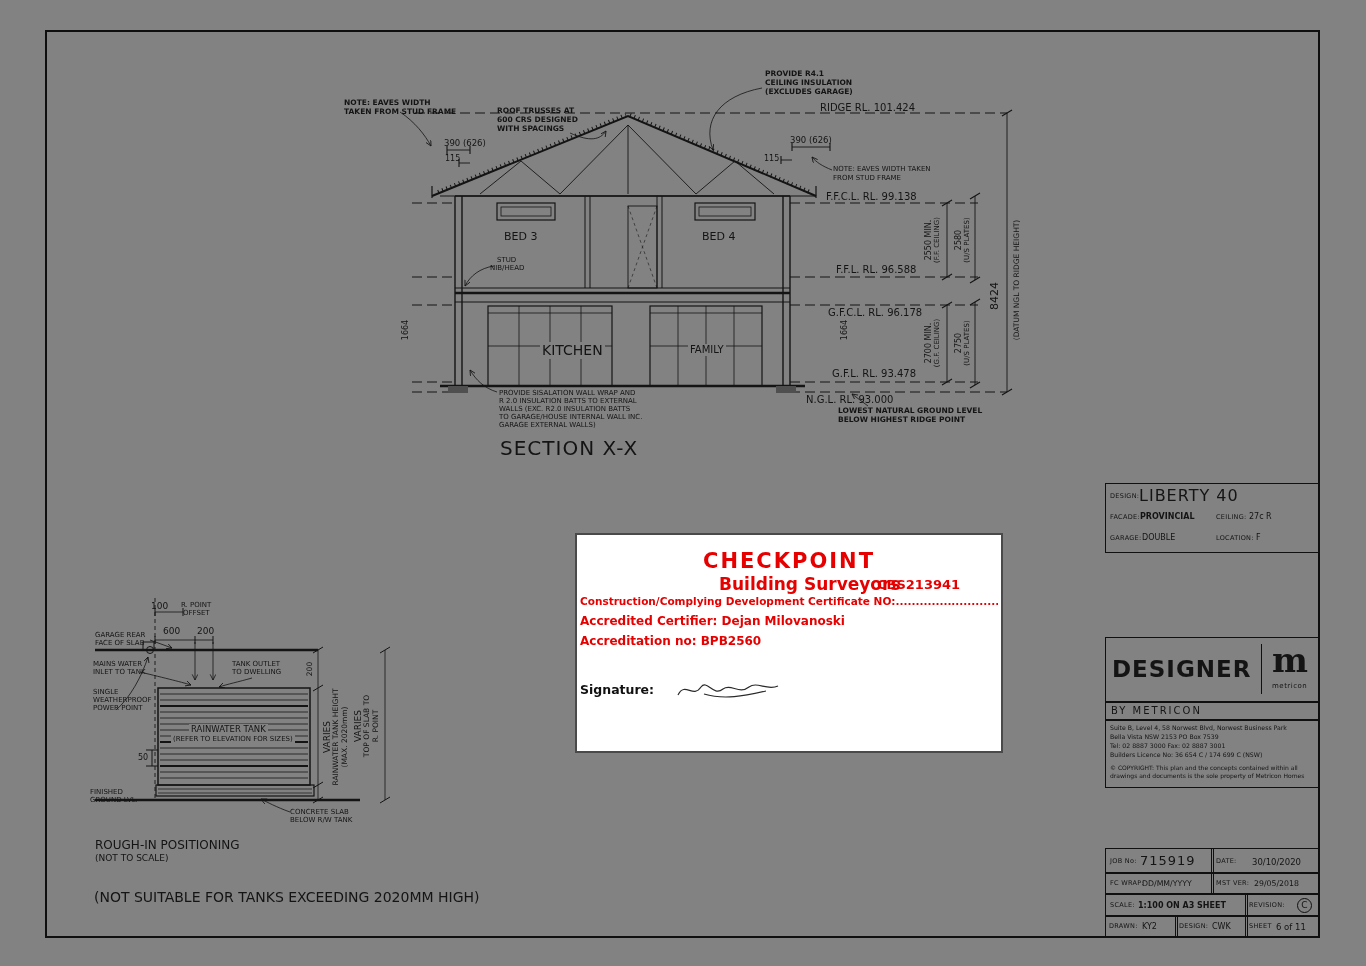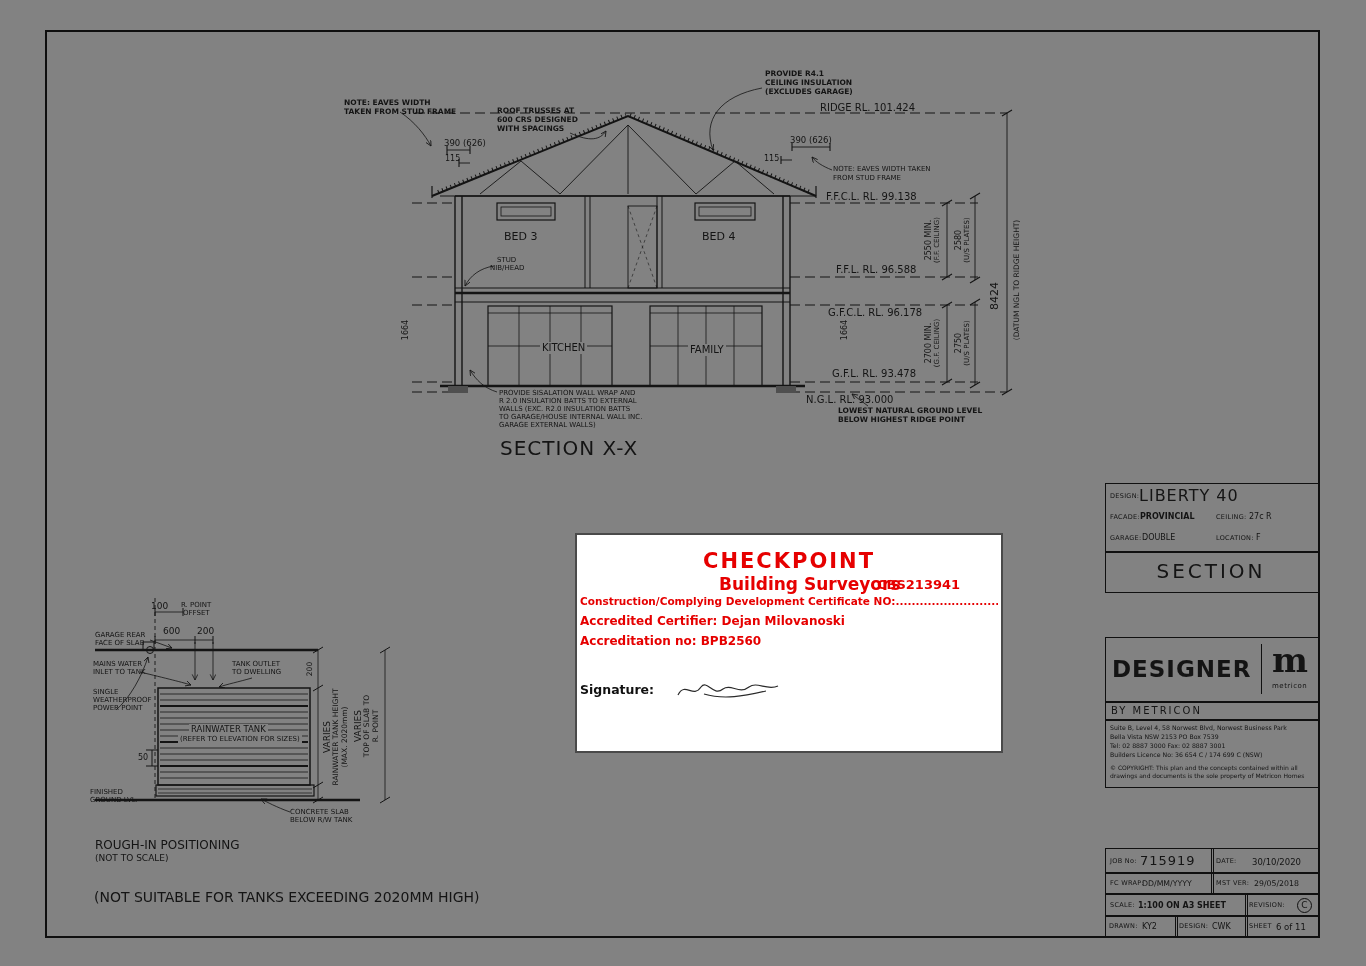--- a/index.html
+++ b/index.html
@@ -135,21 +135,21 @@
   <div class="lbl" style="left:826px;top:191px;font-size:10px">F.F.C.L. RL. 99.138</div>
   <div class="lbl" style="left:836px;top:264px;font-size:10px">F.F.L. RL. 96.588</div>
   <div class="lbl" style="left:828px;top:307px;font-size:10px">G.F.C.L. RL. 96.178</div>
   <div class="lbl" style="left:832px;top:368px;font-size:10px">G.F.L. RL. 93.478</div>
   <div class="lbl" style="left:806px;top:394px;font-size:10px">N.G.L. RL. 93.000</div>
   <div class="lbl s75" style="left:838px;top:407px">LOWEST NATURAL GROUND LEVEL</div>
   <div class="lbl s75" style="left:838px;top:416px">BELOW HIGHEST RIDGE POINT</div>
 
   <div class="lbl" style="left:504px;top:231px;font-size:11px">BED 3</div>
   <div class="lbl" style="left:702px;top:231px;font-size:11px">BED 4</div>
-  <div class="lbl mask" style="left:540px;top:342px;font-size:10px">KITCHEN</div>
+  <div class="lbl mask" style="left:540px;top:342px;font-size:14px">KITCHEN</div>
   <div class="lbl mask" style="left:688px;top:344px;font-size:10px">FAMILY</div>
   <div class="lbl sm" style="left:497px;top:256px">STUD</div>
   <div class="lbl sm" style="left:490px;top:264px">NIB/HEAD</div>
 
   <div class="lbl sm" style="left:499px;top:389px">PROVIDE SISALATION WALL WRAP AND</div>
   <div class="lbl sm" style="left:499px;top:397px">R 2.0 INSULATION BATTS TO EXTERNAL</div>
   <div class="lbl sm" style="left:499px;top:405px">WALLS (EXC. R2.0 INSULATION BATTS</div>
   <div class="lbl sm" style="left:499px;top:413px">TO GARAGE/HOUSE INTERNAL WALL INC.</div>
   <div class="lbl sm" style="left:499px;top:421px">GARAGE EXTERNAL WALLS)</div>
   <div class="lbl hand" style="left:500px;top:437px;font-size:20px">SECTION X-X</div>
@@ -201,21 +201,21 @@
   <div class="lbl sm" style="left:95px;top:639px">FACE OF SLAB</div>
   <div class="lbl sm" style="left:93px;top:660px">MAINS WATER</div>
   <div class="lbl sm" style="left:93px;top:668px">INLET TO TANK</div>
   <div class="lbl sm" style="left:232px;top:660px">TANK OUTLET</div>
   <div class="lbl sm" style="left:232px;top:668px">TO DWELLING</div>
   <div class="lbl sm" style="left:93px;top:688px">SINGLE</div>
   <div class="lbl sm" style="left:93px;top:696px">WEATHERPROOF</div>
   <div class="lbl sm" style="left:93px;top:704px">POWER POINT</div>
   <div class="lbl" style="left:138px;top:753px;font-size:8px">50</div>
   <div class="lbl mask" style="left:189px;top:724px;font-size:8.5px;text-align:center">RAINWATER TANK</div>
-  <div class="lbl mask" style="left:178px;top:735px;font-size:7px;text-align:center">(REFER TO ELEVATION FOR SIZES)</div>
+  <div class="lbl mask" style="left:171px;top:735px;font-size:7px;text-align:center">(REFER TO ELEVATION FOR SIZES)</div>
   <div class="vwrap" style="left:310px;top:669px">
       <span class="vtxt" style="font-size:7.5px">200</span>
     </div>
   <div class="vwrap" style="left:336px;top:737px">
     <span class="vtxt" style="font-size:7.5px">
         <div style="font-size:9px">VARIES</div>
         <div>RAINWATER TANK HEIGHT</div>
         <div>(MAX. 2020mm)</div>
       </span>
     </div>
@@ -261,23 +261,20 @@
       <div class="lbl hand" style="left:33px;top:3px;font-size:16px">LIBERTY 40</div>
       <div class="lbl tb-lab" style="left:4px;top:30px">FACADE:</div>
       <div class="lbl" style="left:34px;top:28px;font-size:8px;font-weight:bold">PROVINCIAL</div>
       <div class="lbl tb-lab" style="left:110px;top:30px">CEILING:</div>
       <div class="lbl" style="left:143px;top:28px;font-size:8px">27c R</div>
       <div class="lbl tb-lab" style="left:4px;top:51px">GARAGE:</div>
       <div class="lbl" style="left:36px;top:49px;font-size:8px">DOUBLE</div>
       <div class="lbl tb-lab" style="left:110px;top:51px">LOCATION:</div>
       <div class="lbl" style="left:150px;top:49px;font-size:8px">F</div>
     </div>
-    <div class="tb-box" style="left:0;top:68px;width:213px;height:40px">
-      <div class="lbl hand" style="left:0;top:8px;width:210px;text-align:center;font-size:20px;letter-spacing:3px">SECTION</div>
-    </div>
     <div class="tb-box" style="left:0;top:154px;width:213px;height:64px">
       <div class="lbl" style="left:6px;top:18px;font-size:23px;font-weight:bold;letter-spacing:1px">DESIGNER</div>
       <div style="position:absolute;left:155px;top:6px;width:1px;height:50px;background:#101010"></div>
       <div class="lbl" style="left:166px;top:2px;font-size:34px;font-weight:bold;font-family:'DejaVu Serif',serif">m</div>
       <div class="lbl" style="left:166px;top:44px;font-size:7px;letter-spacing:.5px">metricon</div>
     </div>
     <div class="tb-box" style="left:0;top:218px;width:213px;height:18px">
       <div class="lbl" style="left:5px;top:3px;font-size:10px;letter-spacing:2px">BY  METRICON</div>
     </div>
     <div class="tb-box" style="left:0;top:236px;width:213px;height:67px">

